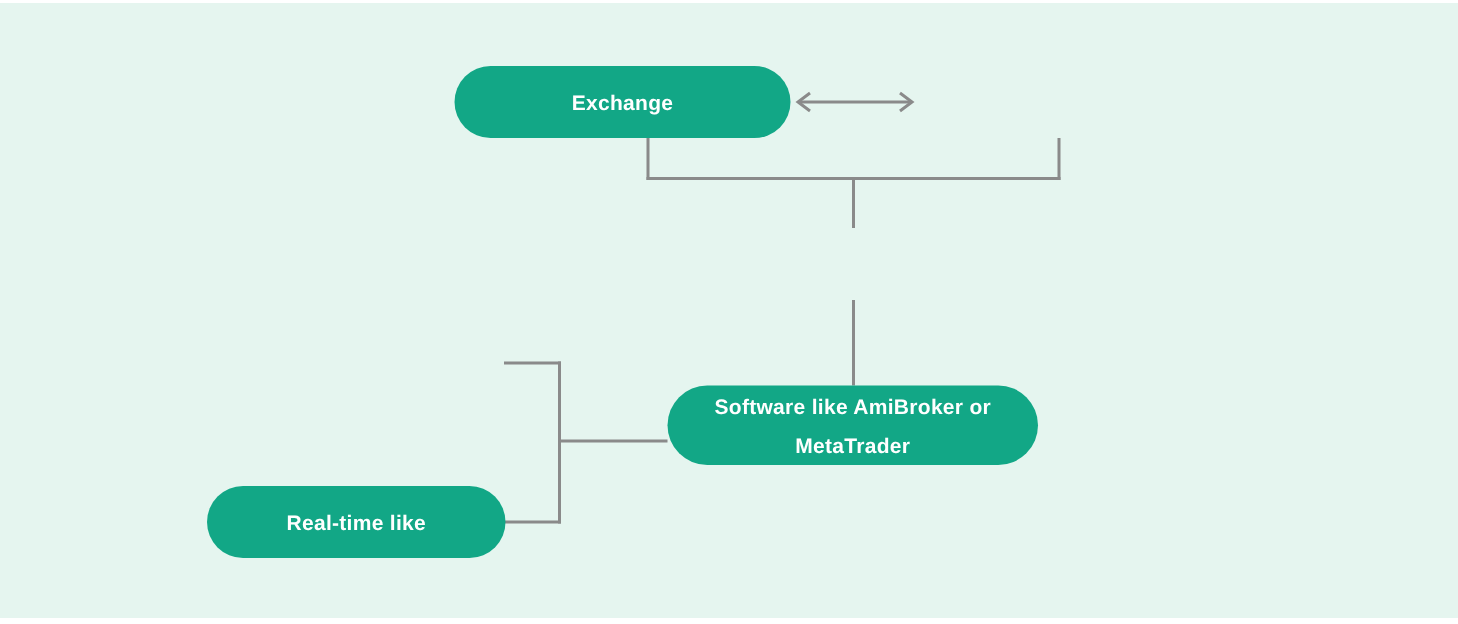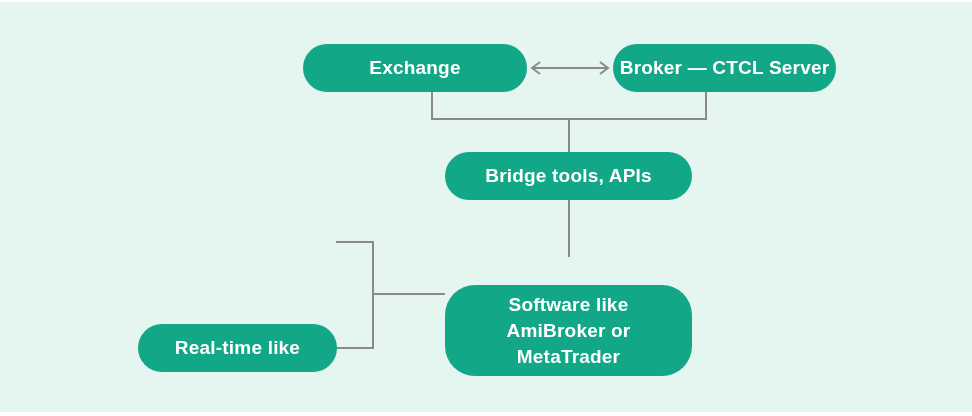--- a/index.html
+++ b/index.html
@@ -23,32 +23,32 @@
     background: var(--bg-color, #e5f5ef);
   }
   .node {
     position: absolute;
     background: var(--node-color, #12a786);
     color: var(--node-text-color, #ffffff);
     display: flex;
     align-items: center;
     justify-content: center;
     text-align: center;
-    font-size: 19px;
+    font-size: 14px;
     font-weight: 600;
     letter-spacing: 0.2px;
     line-height: 26px;
     border-radius: 24px;
     box-sizing: border-box;
   }
   #node-exchange   { left: 303px; top: 44px;  width: 224px; height: 48px; }
   #node-broker     { left: 613px; top: 44px;  width: 223px; height: 48px; }
   #node-bridge     { left: 445px; top: 152px; width: 247px; height: 48px; }
-  #node-software   { left: 445px; top: 257px; width: 247px; height: 91px;
-                     border-radius: 30px; padding: 0 20px; margin-top: 28px; }
+  #node-software   { left: 445px; top: 257px; width: 247px; height: 53px;
+                     border-radius: 30px; padding: 0 20px; }
   #node-historical { left: 139px; top: 218px; width: 198px; height: 48px; }
   #node-realtime   { left: 138px; top: 324px; width: 199px; height: 48px; }
 
   .connector {
     position: absolute;
     background: var(--line-color, #8a8a8a);
   }
   
   #conn-exchange-drop { left: 431px; top: 92px;  width: 2px;  height: 28px; }
   #conn-broker-drop   { left: 705px; top: 92px;  width: 2px;  height: 28px; }
@@ -94,21 +94,19 @@
   <div id="bidir-arrow">
     <svg width="86" height="18" viewBox="0 0 86 18">
       <line x1="6" y1="9" x2="80" y2="9"></line>
       <polyline points="13,3 5,9 13,15"></polyline>
       <polyline points="73,3 81,9 73,15"></polyline>
     </svg>
   </div>
 
   <div class="node" id="node-exchange">Exchange</div>
 
-  <div class="node" id="node-broker">Broker — CTCL Server</div>
 
-  <div class="node" id="node-bridge">Bridge tools, APIs</div>
 
   <div class="node" id="node-software">Software like AmiBroker or MetaTrader</div>
 
 
   <div class="node" id="node-realtime">Real-time like</div>
 </div>
 
 </body></html>

